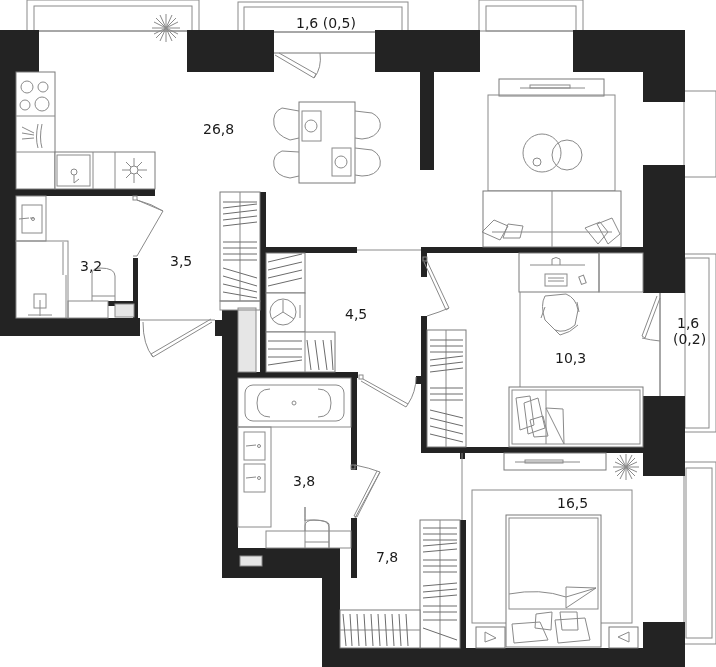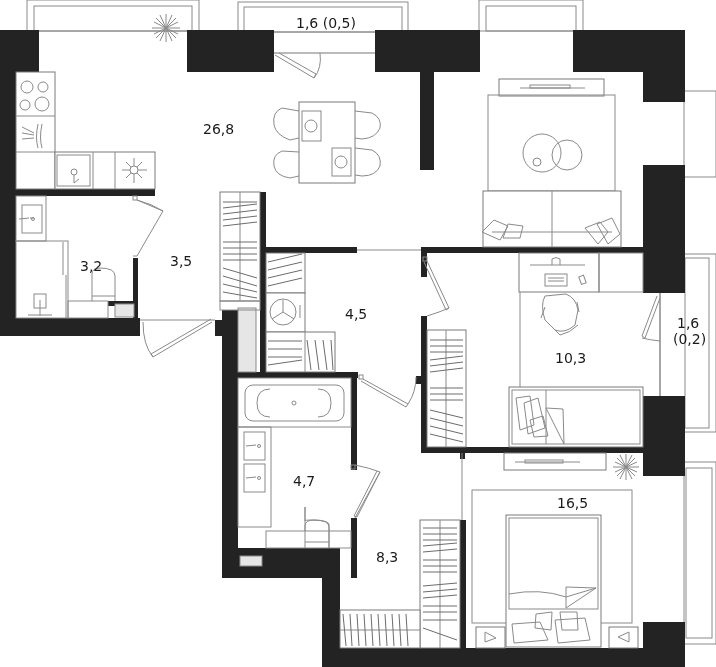--- a/index.html
+++ b/index.html
@@ -317,19 +317,19 @@
   <g>
     <rect class="furn" x="609" y="627" width="29" height="21"></rect>
     <path class="thin" d="M629 632 L618 637 L629 642 Z"></path>
   </g>
 </svg>
 
 <div class="label" style="left:203px; top:121px;">26,8</div>
 <div class="label" style="left:80px; top:225px;margin-top:33px;">3,2</div>
 <div class="label" style="left:170px; top:253px;">3,5</div>
 <div class="label" style="left:345px; top:306px;">4,5</div>
-<div class="label" style="left:293px; top:473px;">4,7</div>
-<div class="label" style="left:376px; top:549px;">8,3</div>
+<div class="label" style="left:293px; top:473px;">3,8</div>
+<div class="label" style="left:376px; top:549px;">7,8</div>
 <div class="label" style="left:555px; top:350px;">10,3</div>
 <div class="label" style="left:557px; top:495px;">16,5</div>
 <div class="label" style="left:296px; top:15px;">1,6 (0,5)</div>
 <div class="label" style="left:677px; top:315px;">1,6</div>
 <div class="label" style="left:673px; top:331px;">(0,2)</div>
 
 </body></html>

